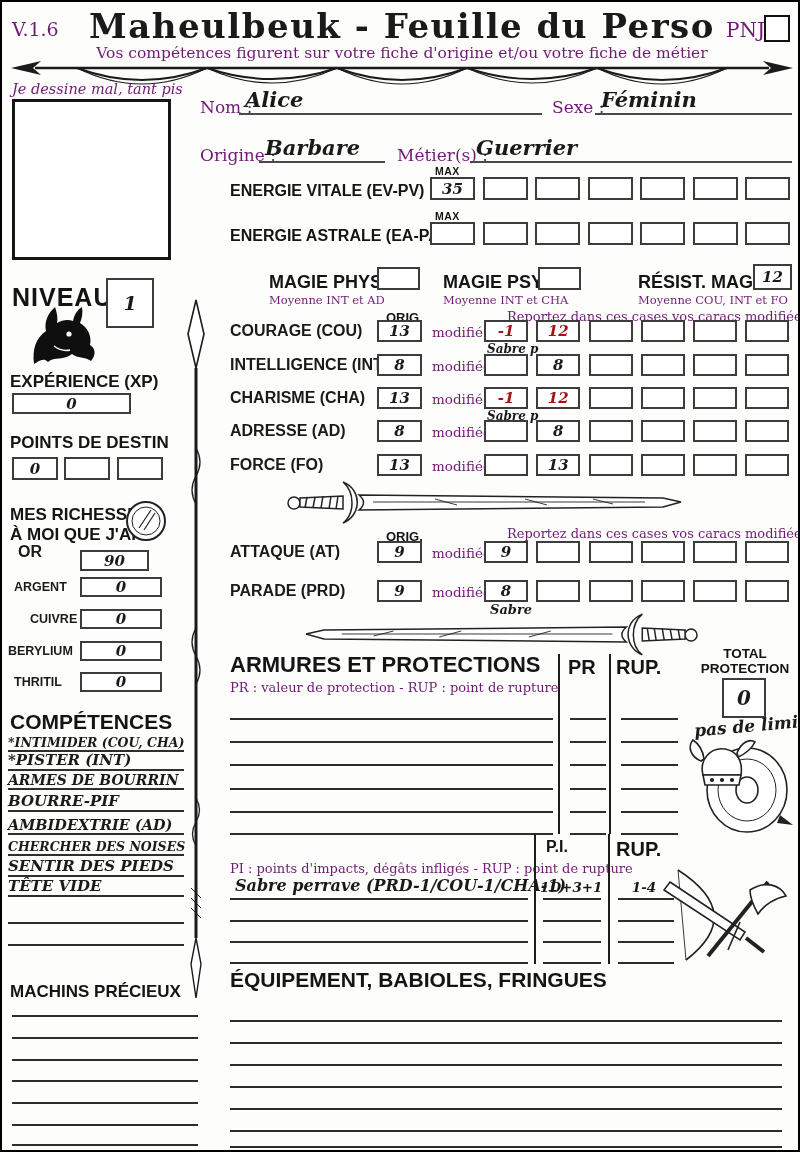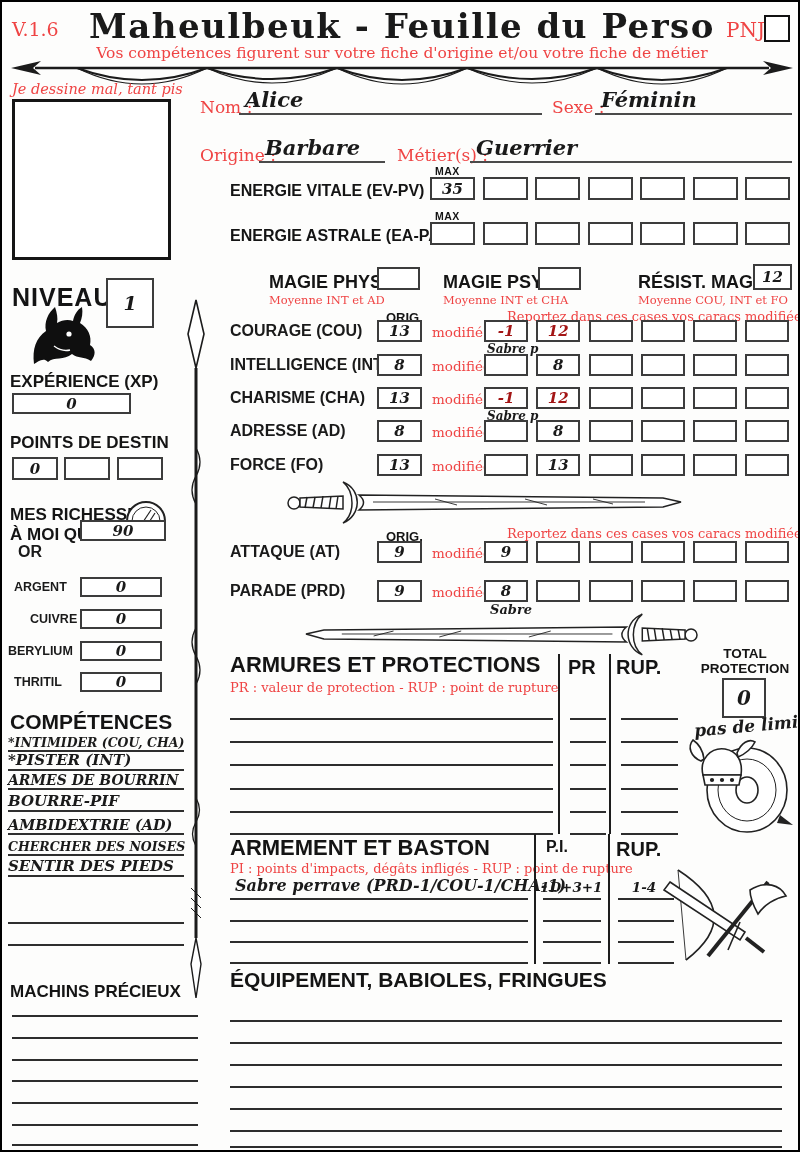--- a/index.html
+++ b/index.html
@@ -1,21 +1,21 @@
 <!DOCTYPE html>
 <html><head>
 <meta charset="utf-8">
 <style>
   *{box-sizing:border-box;margin:0;padding:0}
   html,body{width:800px;height:1152px}
   body{background:#fff;font-family:"Liberation Serif",serif;color:#1a1a1a}
   #sheet{position:absolute;left:0;top:0;width:800px;height:1152px;background:#fdfdfc;border:2px solid #000;overflow:hidden}
   .abs{position:absolute}
   .hd{font-family:"Liberation Sans","DejaVu Sans",sans-serif;font-weight:700;color:#141414;white-space:nowrap}
-  .cal{font-family:"DejaVu Serif",serif;color:#ef4444;white-space:nowrap}
+  .cal{font-family:"DejaVu Serif",serif;color:#701a75;white-space:nowrap}
   .hand{font-family:"DejaVu Serif",serif;font-style:italic;font-weight:600;color:#1a1a1a;white-space:nowrap}
   .hv{font-size:15px}
   .red{color:#a31515}
   .box{border:2px solid #3c3c3c;background:#fff;display:flex;align-items:center;justify-content:center}
   .b45{width:45px;height:23px}
   .fline{position:absolute;border-bottom:2px solid #2d2d2d}
   .vline{position:absolute;width:2px;background:#1d1d1d}
   .fill{position:absolute;border-bottom:2px solid #4a4a4a;display:flex;align-items:flex-end;padding:0 0 1px 6px}
   .statrow{position:absolute;left:228px;width:562px;height:22px}
   .slabel{position:absolute;left:0;top:1px;font-family:"Liberation Sans",sans-serif;font-weight:700;font-size:16px;white-space:nowrap}
@@ -90,21 +90,21 @@
   <div class="abs hd" style="left:8px;top:503px;font-size:17px">MES RICHESSES</div>
   <div class="abs hd" style="left:8px;top:523px;font-size:17px">À MOI QUE J'AI</div>
   <svg class="abs" style="left:122px;top:497px" width="44" height="44" viewBox="0 0 44 44">
     <circle cx="22" cy="22" r="19" fill="#fff" stroke="#222" stroke-width="2"></circle>
     <circle cx="22" cy="22" r="14" fill="none" stroke="#222" stroke-width="1"></circle>
     <line x1="15" y1="29" x2="27" y2="11" stroke="#222" stroke-width="1.2"></line>
     <line x1="20" y1="31" x2="31" y2="14" stroke="#222" stroke-width="1.2"></line>
   </svg>
 
   <div class="money-label" style="left:16px;top:541px;font-size:16px">OR</div>
-  <div class="abs box" style="left:78px;top:518px;width:86px;height:21px">
+  <div class="abs box" style="left:78px;top:548px;width:69px;height:21px">
       <span class="hand hv">90</span>
     </div>
   <div class="money-label" style="left:12px;top:578px;font-size:12.5px">ARGENT</div>
   <div class="abs box" style="left:78px;top:575px;width:82px;height:20px">
       <span class="hand hv">0</span>
     </div>
   <div class="money-label" style="left:28px;top:610px;font-size:12.5px">CUIVRE</div>
   <div class="abs box" style="left:78px;top:607px;width:82px;height:20px">
       <span class="hand hv">0</span>
     </div>
@@ -118,20 +118,21 @@
     </div>
 
   <div class="abs hd" style="left:8px;top:708px;font-size:21px">COMPÉTENCES</div>
   <div class="citem" style="top:748px;font-size:15px">*PISTER (INT)</div>
   <div class="citem" style="top:729px;font-size:12.5px">*INTIMIDER (COU, CHA)</div>
   <div class="citem" style="top:767px;font-size:14px">ARMES DE BOURRIN</div>
   <div class="citem" style="top:789px;font-size:15px">BOURRE-PIF</div>
   <div class="citem" style="top:812px;font-size:14.5px">AMBIDEXTRIE (AD)</div>
   <div class="citem" style="top:833px;font-size:12.5px">CHERCHER DES NOISES</div>
   <div class="citem" style="top:854px;font-size:15px">SENTIR DES PIEDS</div>
+  <div class="citem" style="top:874px;font-size:15px">TÊTE VIDE</div>
   <div class="citem" style="top:901px"></div>
   <div class="citem" style="top:923px"></div>
 
   <div class="abs hd" style="left:8px;top:980px;font-size:17px">MACHINS PRÉCIEUX</div>
   <div class="fline" style="left:10px;top:1013px;width:186px"></div>
   <div class="fline" style="left:10px;top:1035px;width:186px"></div>
   <div class="fline" style="left:10px;top:1057px;width:186px"></div>
   <div class="fline" style="left:10px;top:1078px;width:186px"></div>
   <div class="fline" style="left:10px;top:1100px;width:186px"></div>
   <div class="fline" style="left:10px;top:1122px;width:186px"></div>
@@ -432,21 +433,20 @@
       <path d="M18,40 C14,24 26,12 40,14 C52,16 58,26 56,40 L18,40 Z"></path>
       <path d="M18,40 L56,40 L54,50 L20,50 Z"></path>
       <path d="M16,26 C6,22 2,12 8,5 C14,9 18,16 19,24 Z"></path>
       <path d="M52,18 C56,8 64,3 70,7 C66,15 60,19 53,22 Z"></path>
       <circle cx="27" cy="45" r="1.3" fill="#222"></circle>
         <circle cx="37" cy="45" r="1.3" fill="#222"></circle>
         <circle cx="47" cy="45" r="1.3" fill="#222"></circle>
     </g>
   </svg>
 
-  <div class="abs hd" style="left:228px;top:833px;font-size:22px">ARMEMENT ET BASTON</div>
   <div class="abs cal" style="left:228px;top:859px;font-size:13px">PI : points d'impacts, dégâts infligés - RUP : point de rupture</div>
   <div class="abs hd" style="left:544px;top:836px;font-size:16px">P.I.</div>
   <div class="abs hd" style="left:614px;top:836px;font-size:20px">RUP.</div>
   <div class="vline" style="left:532px;top:832px;height:130px"></div>
   <div class="vline" style="left:606px;top:832px;height:130px"></div>
 
   <div class="abs hand" style="left:233px;top:874px;font-size:16px">Sabre perrave (PRD-1/COU-1/CHA-1)</div>
   <div class="abs hand" style="left:538px;top:877px;width:62px;text-align:center;font-size:13.5px">1D+3+1</div>
   <div class="abs hand" style="left:612px;top:877px;width:60px;text-align:center;font-size:13.5px">1-4</div>
   <div class="fline" style="left:228px;top:896px;width:298px"></div>

